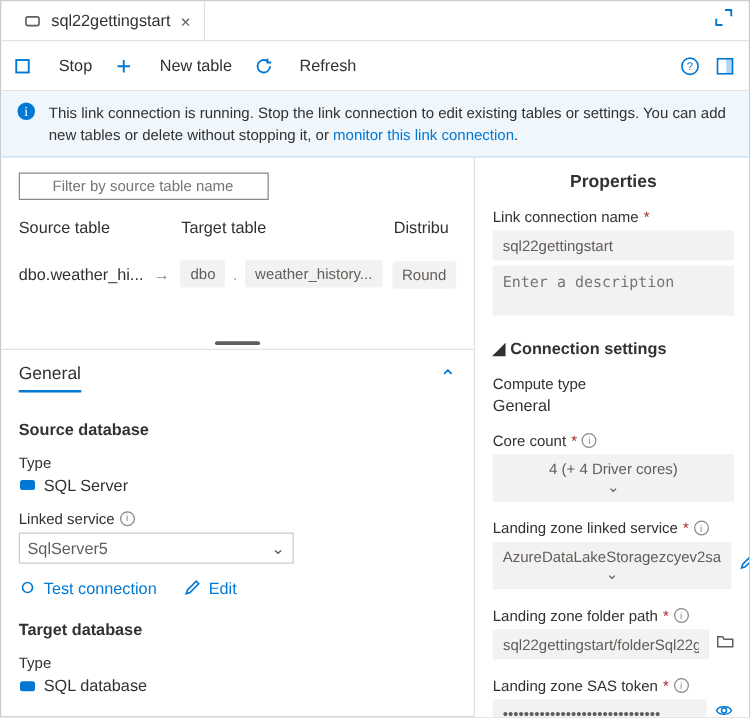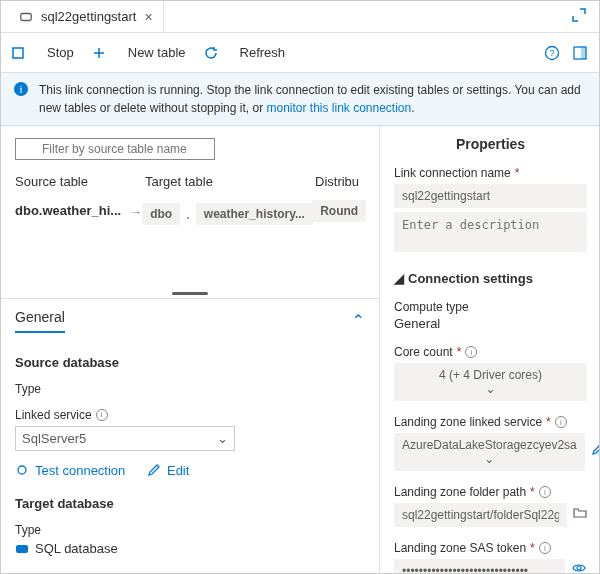--- a/index.html
+++ b/index.html
@@ -20,21 +20,21 @@
   .banner a { color: #0078d4; text-decoration: none; }
   .main { display: flex; height: calc(100% - 32px - 40px - 50px); }
   .left { flex: 1 1 auto; display: flex; flex-direction: column; overflow: hidden; }
   .tables-pane { padding: 12px 14px; }
   .filter-box { display: flex; align-items: center; border: 1px solid #8a8886; padding: 3px 20px; width: 200px; gap: 6px; }
   .filter-box input { border: none; outline: none; font-size: 12px; flex: 1; }
   .thead { display: flex; margin-top: 14px; font-size: 13px; color: #323130; }
   .thead .col1 { width: 130px; }
   .thead .col2 { width: 170px; }
   .thead .col3 { flex: 1; }
-  .trow { display: flex; align-items: flex-start; margin-top: 14px; height: 32px; font-weight: bold; }
+  .trow { display: flex; align-items: center; margin-top: 14px; height: 32px; }
   .trow .col1 { width: 130px; display:flex; align-items:center; gap:8px; }
   .trow .col2 { width: 170px; display:flex; gap:6px; align-items:center; }
   .trow .col3 { flex: 1; }
   .pill { background: #f3f2f1; color: #605e5c; padding: 4px 8px; font-size: 12px; border-radius:2px; }
   .arrow { color:#8a8886; }
   .drag-bar { height:6px; display:flex; justify-content:center; }
   .drag-bar::after { content:""; width:36px; height:3px; background:#605e5c; border-radius:2px; }
   .general-pane { border-top: 1px solid #e1e1e1; padding: 10px 14px 20px; overflow-y:auto; }
   .gp-header { display:flex; justify-content:space-between; align-items:center; padding-bottom:6px; }
   .gp-header .title { font-size:14px; color:#323130; border-bottom: 2px solid #0078d4; padding-bottom:6px; }
@@ -158,20 +158,28 @@
     </div>
     <div style="flex:1"></div>
     <div class="drag-bar"></div>
     <div class="general-pane">
       <div class="gp-header">
         <span class="title">General</span>
         <span class="chev">⌃</span>
       </div>
       <div class="section-title">Source database</div>
       <div class="field-label">Type</div>
+      <div class="field-value">
+        <span class="sql-ico">
+          <svg viewBox="0 0 14 14">
+              <rect x="1" y="3" width="12" height="8" rx="2" fill="#0078d4"></rect>
+            </svg>
+        </span>
+        <span>SQL Server</span>
+      </div>
       <div class="field-label">
           <span>Linked service</span>
           <span class="info-dot">i</span>
         </div>
       <div class="select">
         <span>SqlServer5</span>
         <span>⌄</span>
       </div>
       <div>
         <span class="link-btn">

